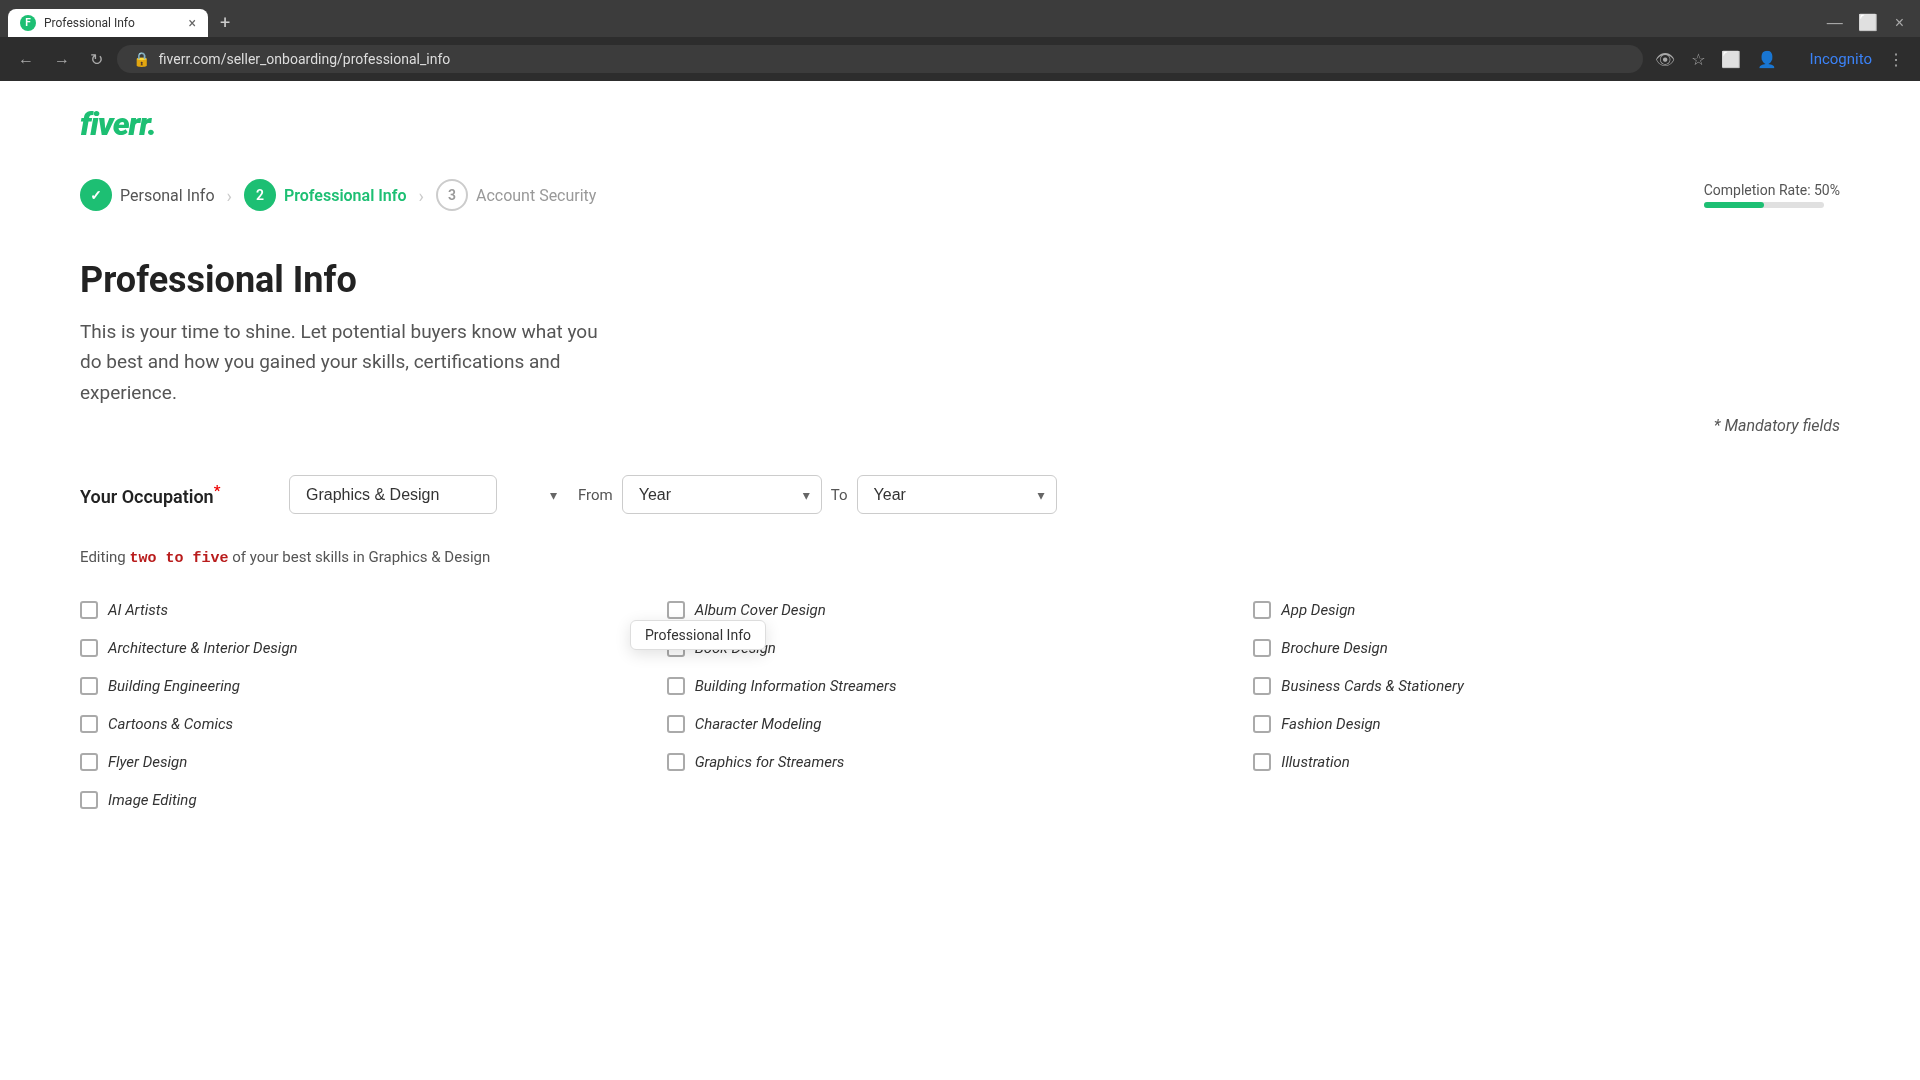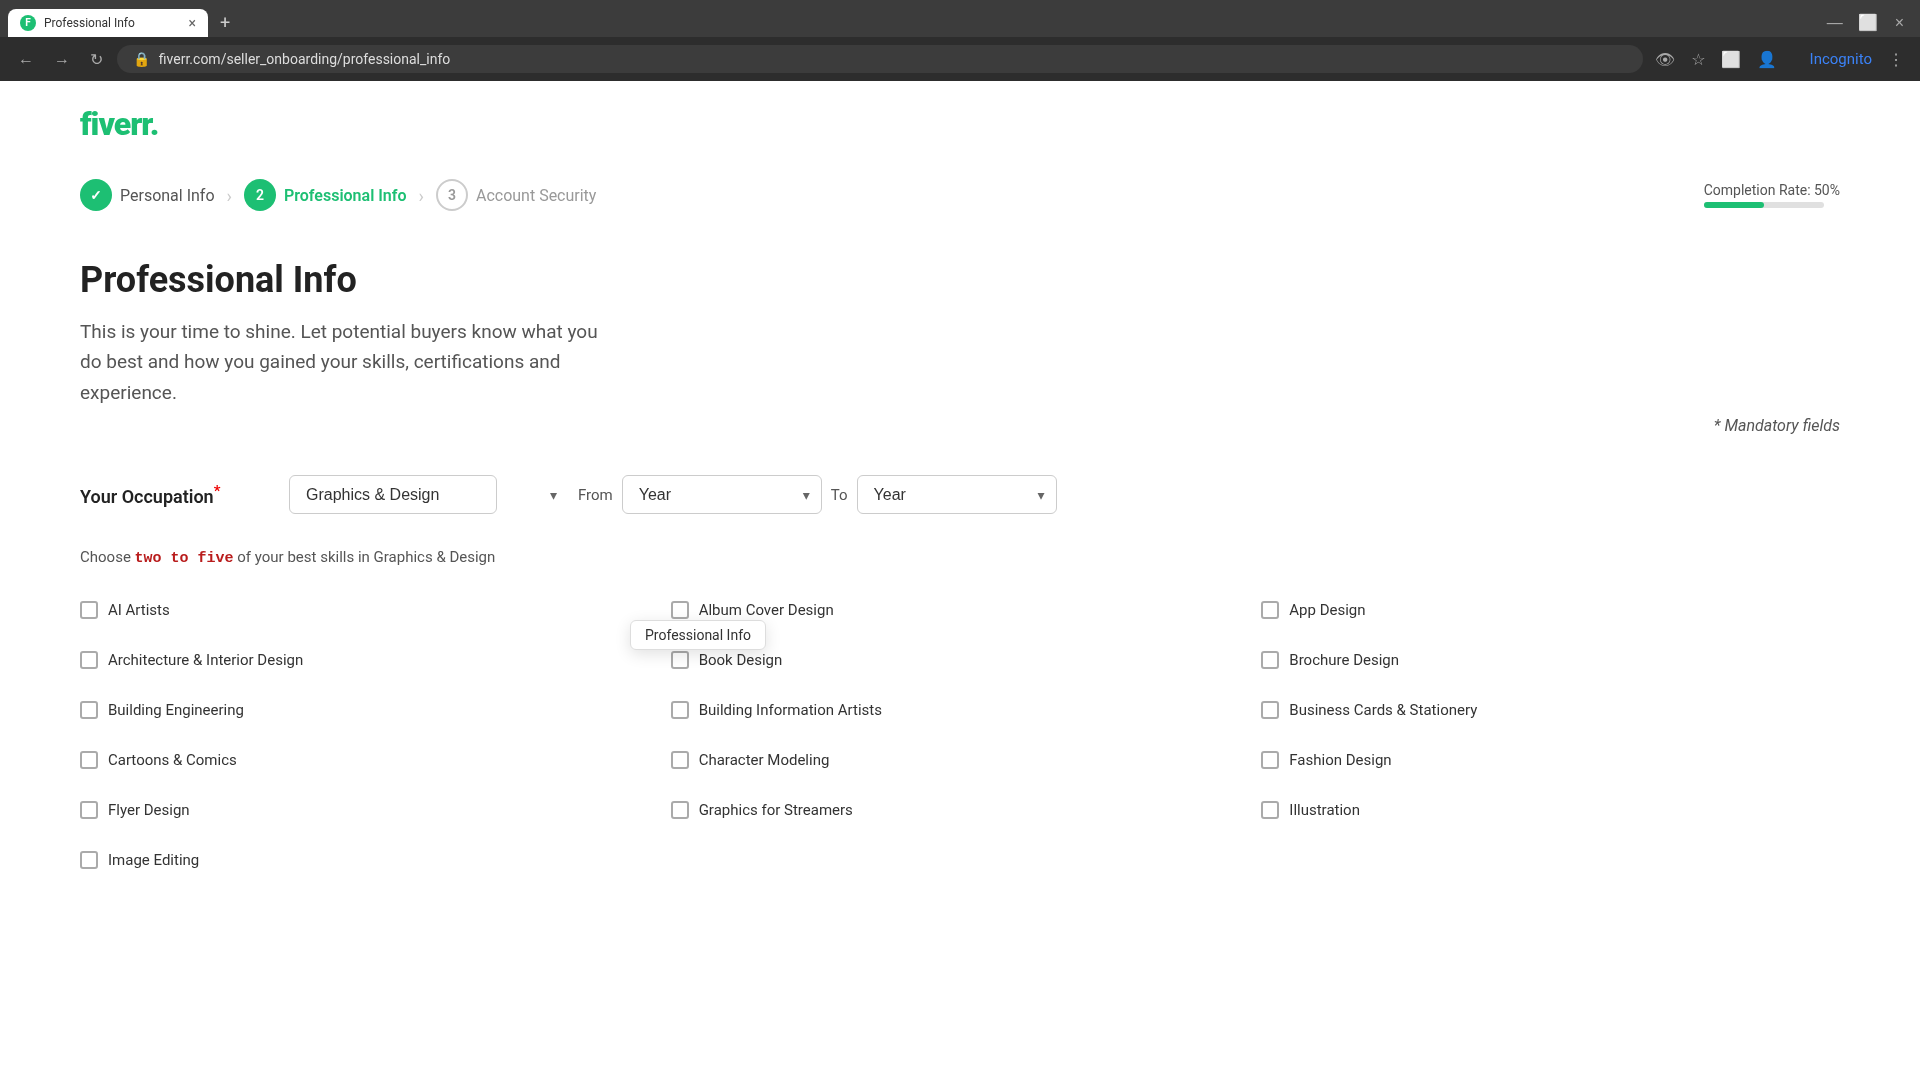--- a/index.html
+++ b/index.html
@@ -17,21 +17,21 @@
     .browser-nav-btn { color: #aaa; background: none; border: none; font-size: 16px; cursor: pointer; padding: 4px 6px; border-radius: 4px; }
     .browser-address-bar { flex: 1; background: #3c3c3c; border: none; border-radius: 20px; padding: 6px 16px; color: #ddd; font-size: 14px; display: flex; align-items: center; gap: 8px; }
     .browser-address-bar span { color: #ddd; font-size: 14px; }
     .browser-nav-right { display: flex; align-items: center; gap: 8px; }
     .browser-nav-icon { color: #aaa; font-size: 16px; cursor: pointer; padding: 4px; }
 
     
     .page-content { background: #fff; min-height: 900px; padding: 0 80px; }
 
     
-    .logo-bar { padding: 24px 0 20px 0; }
+    .logo-bar { padding: 24px 0 20px 0; font-style: italic; }
     .logo { font-size: 32px; font-weight: 900; color: #222; letter-spacing: -1px; }
     .logo span { color: #1dbf73; }
 
     
     .breadcrumb { display: flex; align-items: center; gap: 12px; padding: 16px 0 8px 0; }
     .breadcrumb-item { display: flex; align-items: center; gap: 8px; cursor: pointer; }
     .breadcrumb-circle { width: 32px; height: 32px; border-radius: 50%; display: flex; align-items: center; justify-content: center; font-size: 14px; font-weight: 600; flex-shrink: 0; }
     .breadcrumb-circle.done { background: #1dbf73; color: #fff; }
     .breadcrumb-circle.active { background: #1dbf73; color: #fff; }
     .breadcrumb-circle.inactive { background: transparent; border: 2px solid #ccc; color: #999; }
@@ -58,21 +58,21 @@
     .select-wrapper { position: relative; }
     .select-wrapper select { appearance: none; border: 1px solid #ccc; border-radius: 6px; padding: 10px 40px 10px 16px; font-size: 16px; color: #333; background: #fff; cursor: pointer; min-width: 200px; }
     .select-wrapper .chevron { position: absolute; right: 12px; top: 50%; transform: translateY(-50%); color: #666; pointer-events: none; font-size: 14px; }
     .occupation-select { min-width: 280px; }
     .from-to-label { font-size: 15px; color: #555; }
     .year-select { min-width: 100px; }
 
     
     .skills-instruction { font-size: 15px; color: #555; margin-bottom: 20px; line-height: 1.5; }
     .skills-instruction strong { font-weight: 700; color: #b91c1c; font-family: Liberation Mono, monospace; }
-    .skills-grid { display: grid; grid-template-columns: repeat(3, 1fr); gap: 12px; }
+    .skills-grid { display: grid; grid-template-columns: repeat(3, 1fr); gap: 0; font-style: italic; }
     .skill-item { display: flex; align-items: center; gap: 10px; padding: 10px 0; font-size: 15px; color: #333; cursor: pointer; }
     .skill-checkbox { width: 18px; height: 18px; border: 2px solid #aaa; border-radius: 3px; flex-shrink: 0; background: #fff; }
 
     
     .tooltip-overlay { position: fixed; background: #fff; border: 1px solid #ddd; border-radius: 6px; padding: 6px 14px; font-size: 14px; color: #333; box-shadow: 0 4px 16px rgba(0,0,0,0.12); pointer-events: none; z-index: 100; top: 620px; left: 630px; }
     .window-btn { background: none; border: none; color: #aaa; font-size: 16px; cursor: pointer; padding: 2px 8px; }
 
     .tab-bar-right { margin-left: auto; display: flex; align-items: center; }
   </style>
 </head>
@@ -190,21 +190,21 @@
 
         <div class="select-wrapper year-select">
           <select>
             <option>Year</option>
           </select>
           <span class="chevron">▾</span>
         </div>
       </div>
 
       <div class="skills-instruction">
-        <span>Choose </span><strong>two to five</strong><span> of your best skills in Graphics &amp; Design</span>
+        <span>Editing </span><strong>two to five</strong><span> of your best skills in Graphics &amp; Design</span>
       </div>
 
       <div class="skills-grid">
 
         <div class="skill-item">
           <div class="skill-checkbox"></div>
           <span>AI Artists</span>
         </div>
         <div class="skill-item">
           <div class="skill-checkbox"></div>
@@ -227,21 +227,21 @@
         <div class="skill-item">
           <div class="skill-checkbox"></div>
           <span>Brochure Design</span>
         </div>
         <div class="skill-item">
           <div class="skill-checkbox"></div>
           <span>Building Engineering</span>
         </div>
         <div class="skill-item">
           <div class="skill-checkbox"></div>
-          <span>Building Information Artists</span>
+          <span>Building Information Streamers</span>
         </div>
 
         <div class="skill-item">
           <div class="skill-checkbox"></div>
           <span>Business Cards &amp; Stationery</span>
         </div>
         <div class="skill-item">
           <div class="skill-checkbox"></div>
           <span>Cartoons &amp; Comics</span>
         </div>

